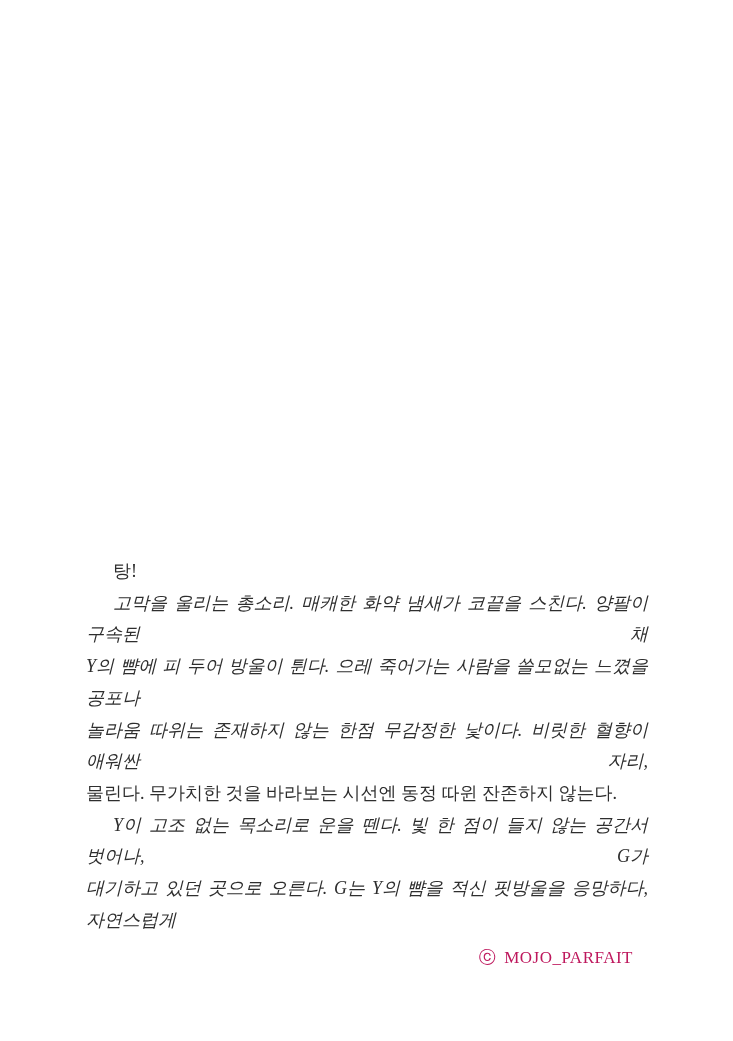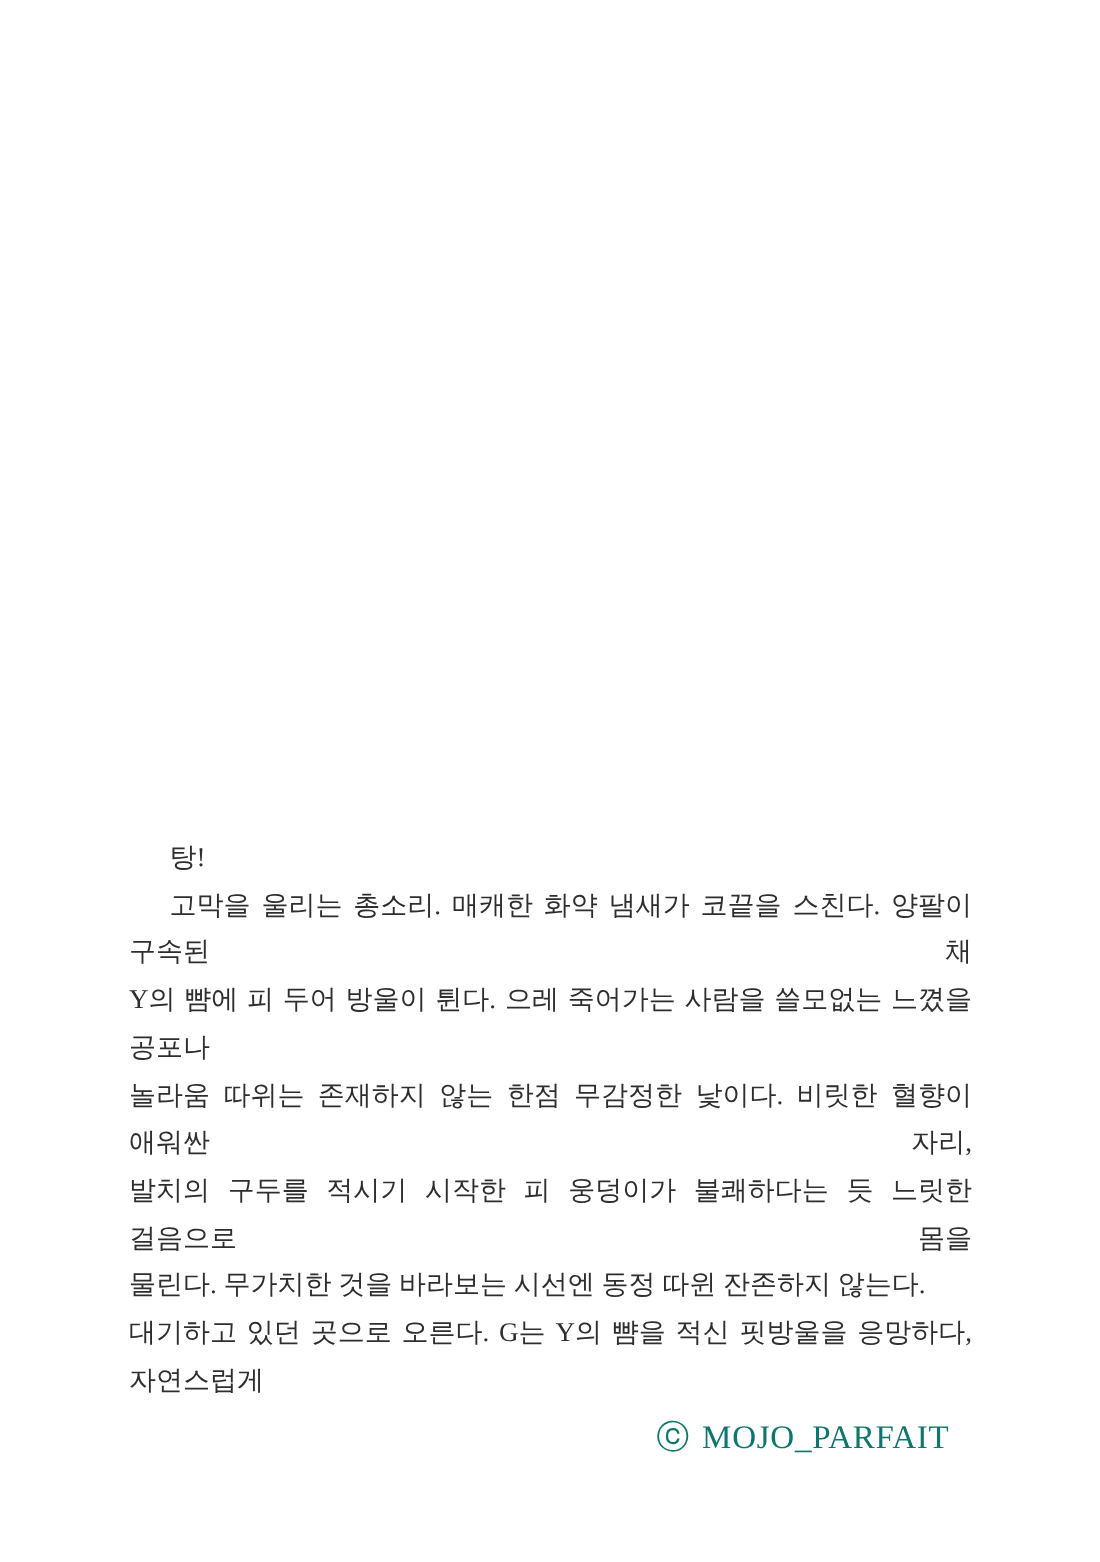--- a/index.html
+++ b/index.html
@@ -29,49 +29,50 @@
   }
   .story-line {
     text-align: left;
     text-align-last: left;
     white-space: nowrap;
   }
   .story-line.just {
     white-space: normal;
     text-align: justify;
     text-align-last: justify;
+    font-style: italic;
   }
   .story-line.indent {
     text-indent: 27px;
   }
   .footer-credit {
     position: absolute;
     top: 948px;
     right: 100px;
-    color: #0f766e;
-    font-size: 22px;
+    color: #be185d;
+    font-size: 17px;
     line-height: 20px;
     letter-spacing: 0.5px;
   }
   .footer-credit .c-symbol {
     margin-right: 8px;
   }
 </style>
 </head>
 <body>
 
 <div class="page">
 
   <div class="text-block">
     <div class="story-line indent">탕!</div>
     <div class="story-line indent just">고막을 울리는 총소리. 매캐한 화약 냄새가 코끝을 스친다. 양팔이 구속된 채</div>
     <div class="story-line just">Y의 뺨에 피 두어 방울이 튄다. 으레 죽어가는 사람을 쓸모없는 느꼈을 공포나</div>
     <div class="story-line just">놀라움 따위는 존재하지 않는 한점 무감정한 낯이다. 비릿한 혈향이 애워싼 자리,</div>
-    <div class="story-line just">발치의 구두를 적시기 시작한 피 웅덩이가 불쾌하다는 듯 느릿한 걸음으로 몸을</div>
     <div class="story-line">물린다. 무가치한 것을 바라보는 시선엔 동정 따윈 잔존하지 않는다.</div>
+    <div class="story-line indent just">Y이 고조 없는 목소리로 운을 뗀다. 빛 한 점이 들지 않는 공간서 벗어나, G가</div>
     <div class="story-line just">대기하고 있던 곳으로 오른다. G는 Y의 뺨을 적신 핏방울을 응망하다, 자연스럽게</div>
 
   </div>
 
   <div class="footer-credit">
     <span class="c-symbol">ⓒ</span><span>MOJO_PARFAIT</span>
   </div>
 
 </div>
 

